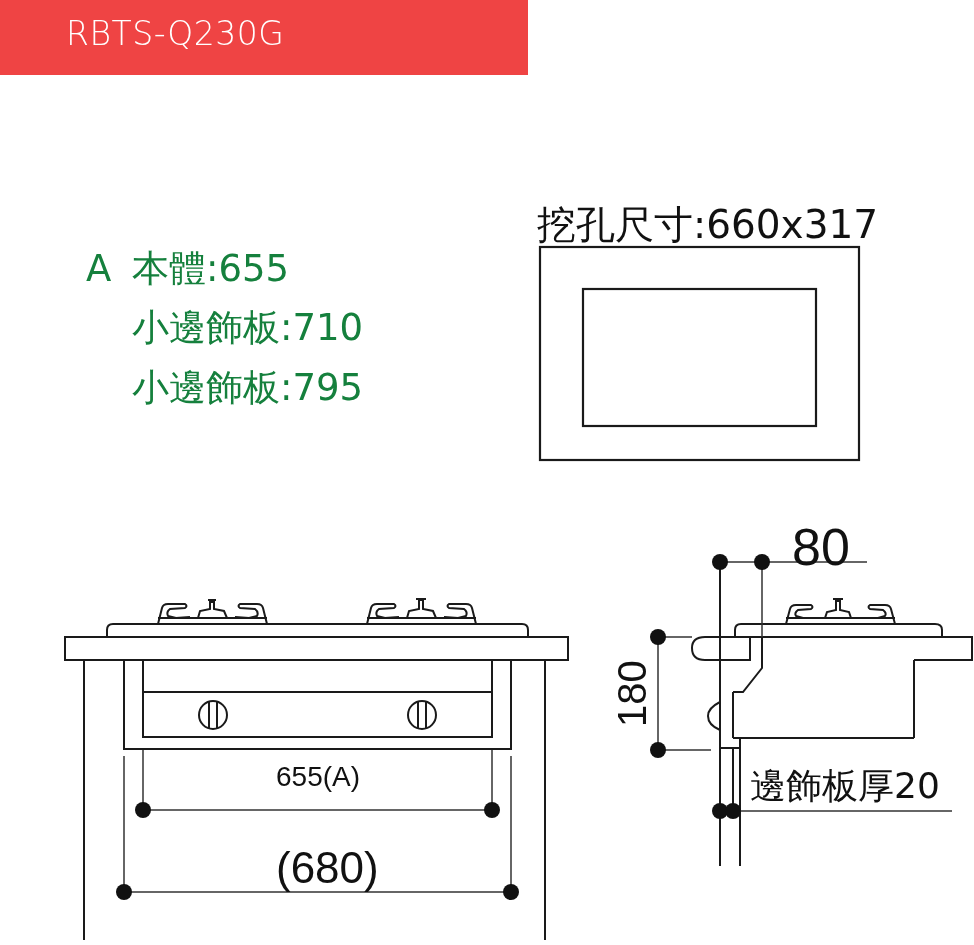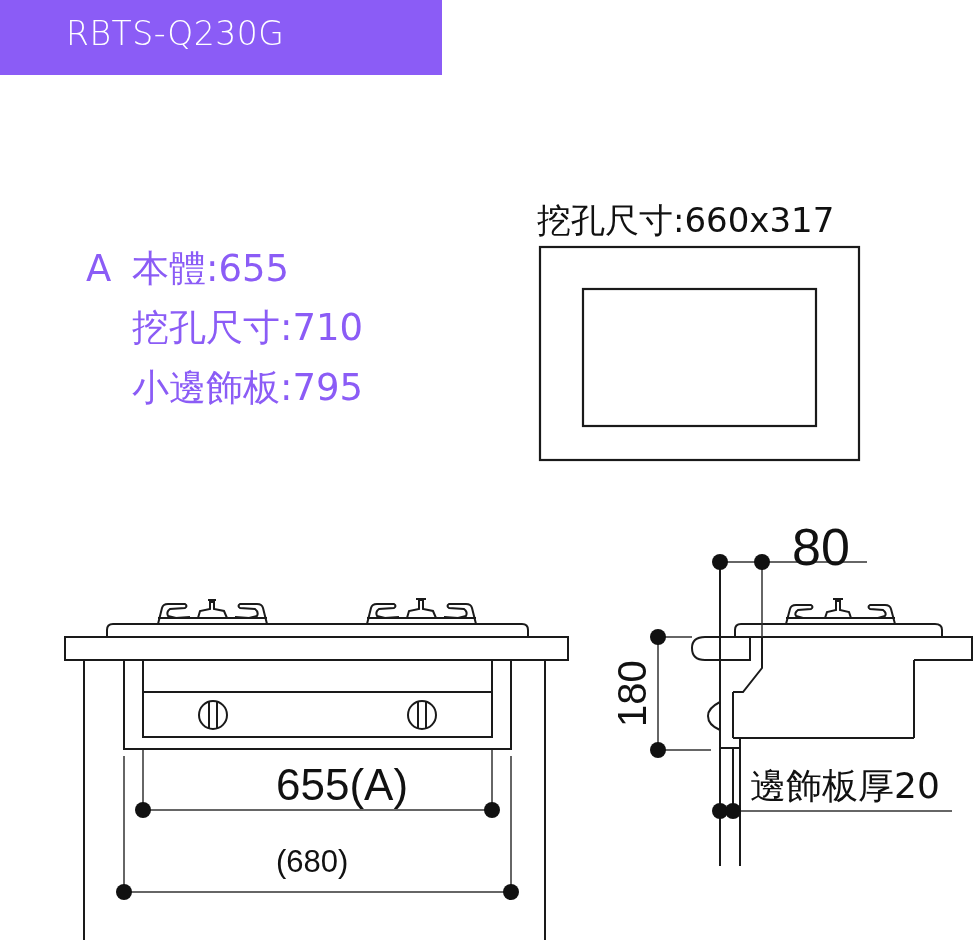--- a/index.html
+++ b/index.html
@@ -1,39 +1,39 @@
 <!DOCTYPE html>
 <html><head>
 <meta charset="utf-8">
 <style>
   html, body { margin: 0; padding: 0; background: #ffffff; }
   body { width: 974px; height: 945px; position: relative; overflow: hidden;
          font-family: "DejaVu Sans", sans-serif; color: #1a1a1a; }
-  .title-bar { position: absolute; left: 0; top: 0; width: 442px; height: 75px;
-               background: #8b5cf6; }
+  .title-bar { position: absolute; left: 0; top: 0; width: 528px; height: 75px;
+               background: #ef4444; }
   .title-text { position: absolute; left: 66px; top: 14px; font-size: 33px;
                 color: #ffffff; letter-spacing: 0.5px; font-family: "DejaVu Sans", sans-serif; font-weight: 300; }
-  .spec { position: absolute; font-size: 37px; color: #8b5cf6; white-space: nowrap; line-height: 1; }
+  .spec { position: absolute; font-size: 37px; color: #15803d; white-space: nowrap; line-height: 1; }
   .spec .lbl-a { display: inline-block; width: 46px; }
-  .cutout-title { position: absolute; left: 537px; top: 198px; font-size: 34px; color: #111; white-space: nowrap; }
+  .cutout-title { position: absolute; left: 537px; top: 198px; font-size: 39px; color: #111; white-space: nowrap; }
   .dim { position: absolute; font-family: "Liberation Sans", sans-serif; color: #111; white-space: nowrap; line-height: 1; }
   svg.drawing { position: absolute; left: 0; top: 0; }
 </style>
 </head>
 <body>
 
 <div class="title-bar">
   <span class="title-text">RBTS-Q230G</span>
 </div>
 
 <div class="spec" style="left:86px; top:250px;">
   <span class="lbl-a">A</span><span>本體:655</span>
 </div>
 <div class="spec" style="left:132px; top:309px;">
-  <span>挖孔尺寸:710</span>
+  <span>小邊飾板:710</span>
 </div>
 <div class="spec" style="left:132px; top:369px;">
   <span>小邊飾板:795</span>
 </div>
 
 <div class="cutout-title">挖孔尺寸:660x317</div>
 
 <svg class="drawing" width="974" height="945" viewBox="0 0 974 945" xmlns="http://www.w3.org/2000/svg" fill="none" stroke="#1a1a1a" stroke-width="2">
 
   <g>
@@ -140,17 +140,17 @@
       <circle cx="720" cy="562" r="8"></circle>
       <circle cx="762" cy="562" r="8"></circle>
       <circle cx="658" cy="637" r="8"></circle>
       <circle cx="658" cy="750" r="8"></circle>
       <circle cx="720" cy="811" r="8"></circle>
       <circle cx="733" cy="811" r="8"></circle>
     </g>
   </g>
 </svg>
 
-<div class="dim" style="left:276px; top:763px; font-size:44px;">655(A)</div>
-<div class="dim" style="left:276px; top:846px; font-size:31px;">(680)</div>
+<div class="dim" style="left:276px; top:763px; font-size:28px;">655(A)</div>
+<div class="dim" style="left:276px; top:846px; font-size:44px;">(680)</div>
 <div class="dim" style="left:792px; top:521px; font-size:52px;">80</div>
 <div class="dim" style="left:612px; top:668px; font-size:40px; transform: rotate(-90deg); transform-origin: left top; top:727px;">180</div>
 <div class="dim" style="left:750px; top:768px; font-size:36px; font-family: 'DejaVu Sans', sans-serif;">邊飾板厚20</div>
 
 </body></html>

